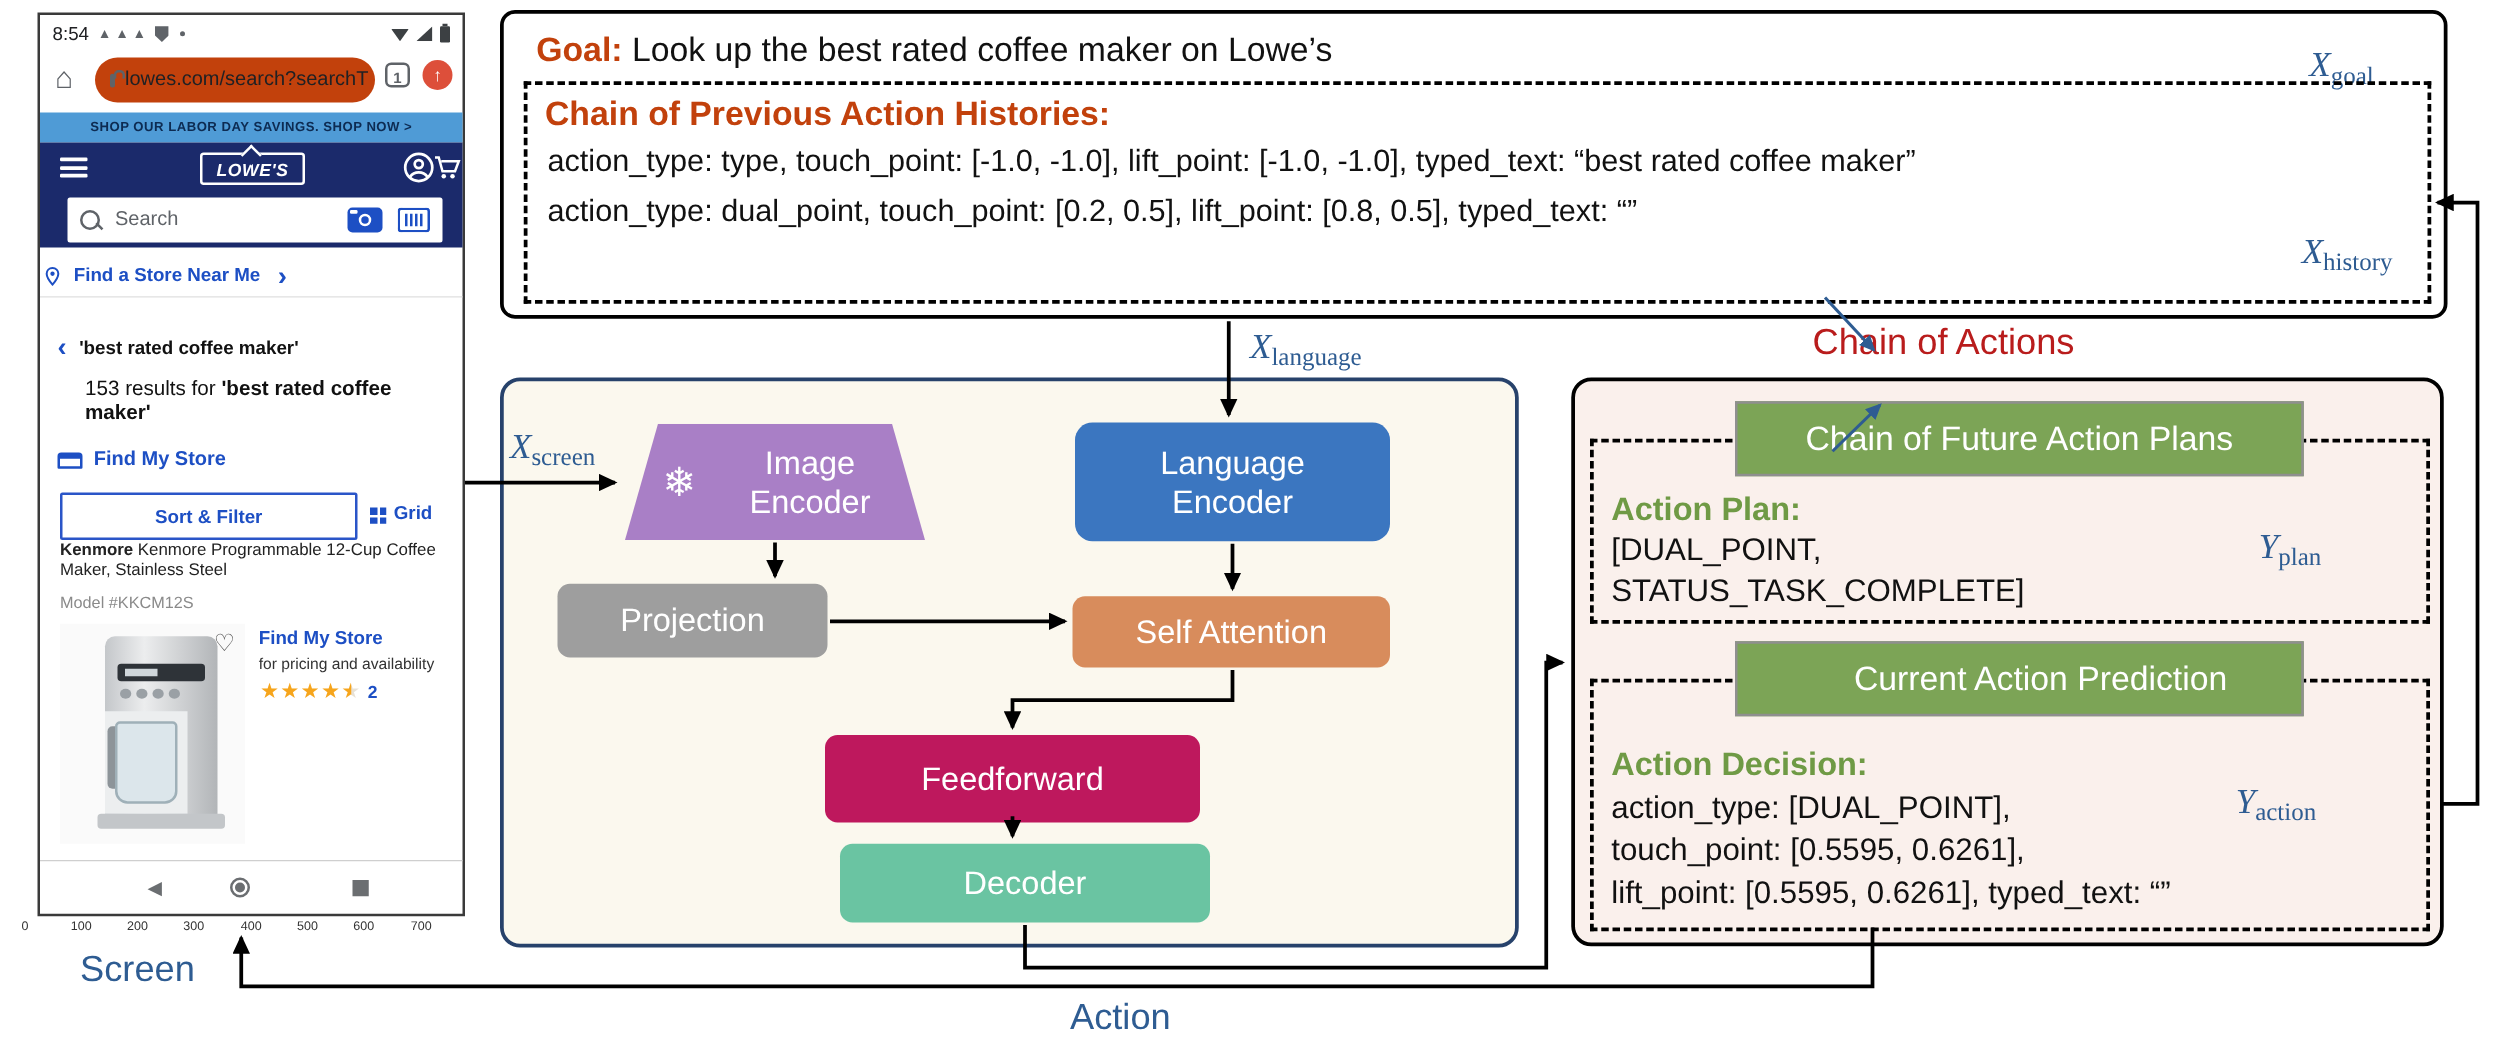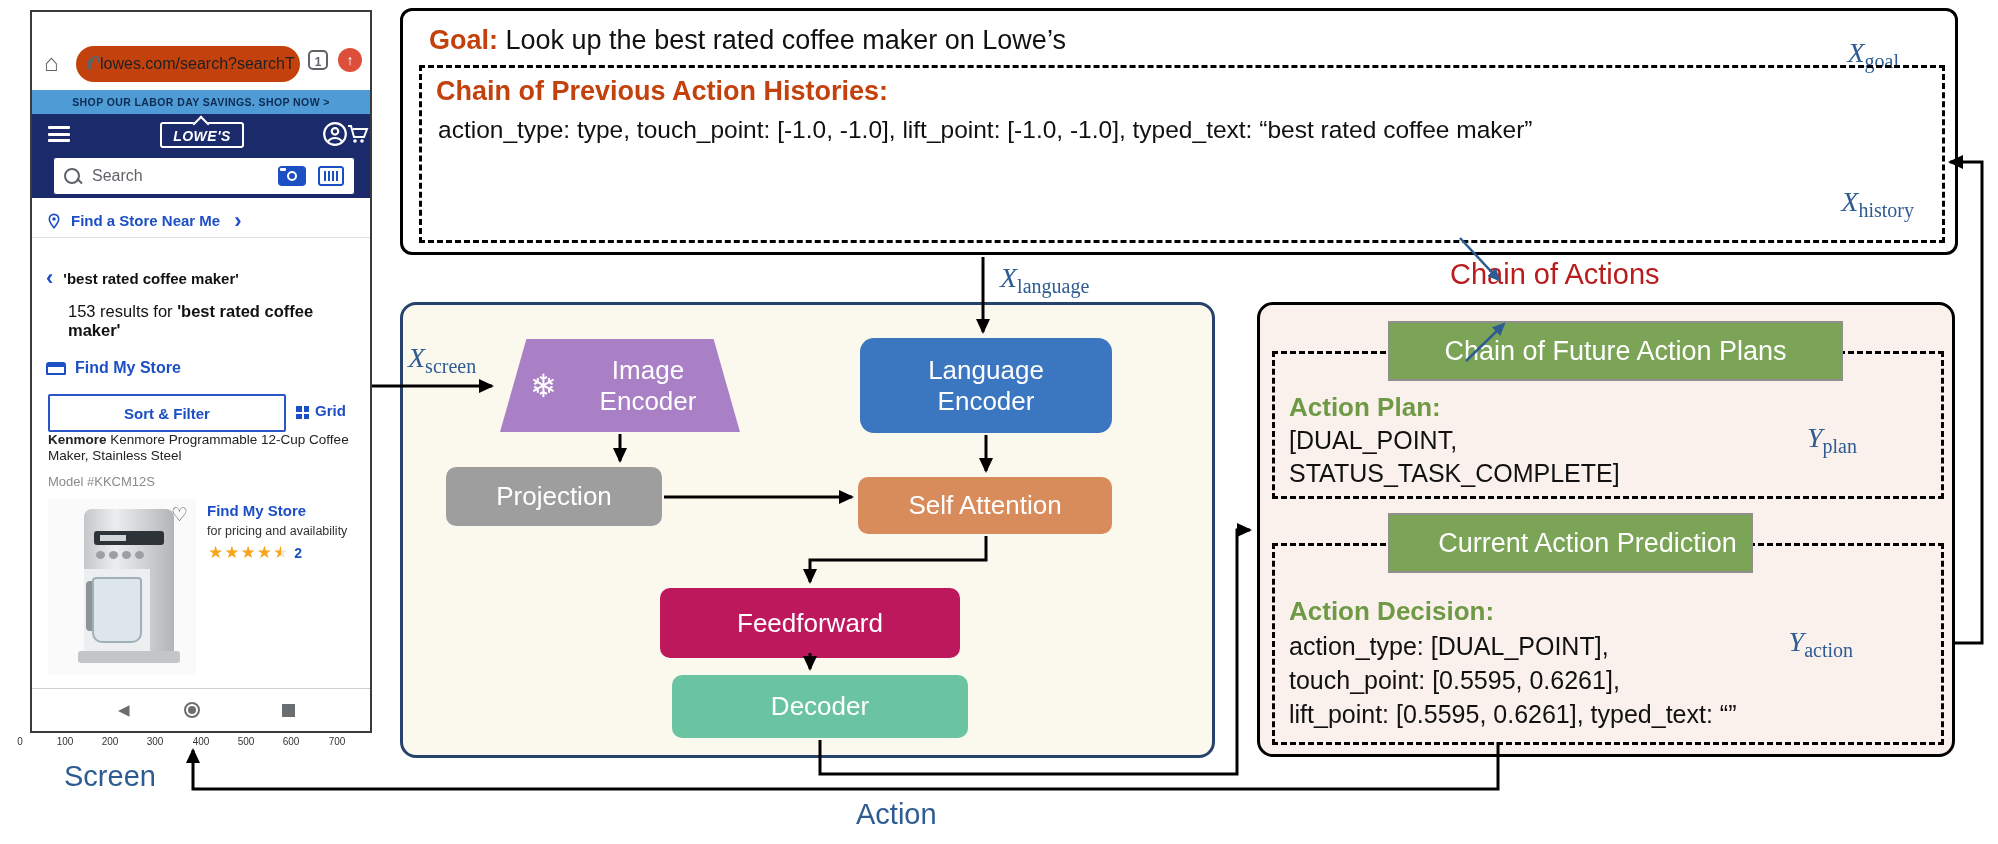--- a/index.html
+++ b/index.html
@@ -45,21 +45,21 @@
   .search-ph{font-size:16px;color:#5f6368;flex:1;}
   .cam{width:28px;height:20px;background:#1d4fc4;border-radius:4px;position:relative;margin-right:12px;}
   .cam:before{content:"";position:absolute;left:9px;top:5px;width:10px;height:10px;border:2px solid #fff;border-radius:50%;box-sizing:border-box;}
   .cam:after{content:"";position:absolute;left:2px;top:2px;width:6px;height:3px;background:#fff;border-radius:1px;}
   .barcode{width:26px;height:20px;position:relative;}
   .barcode:before{content:"";position:absolute;inset:0;border:2px solid #1d4fc4;border-radius:3px;
      -webkit-mask:linear-gradient(#000 0 0) top/100% 4px no-repeat,linear-gradient(#000 0 0) bottom/100% 4px no-repeat,linear-gradient(#000 0 0) left/4px 100% no-repeat,linear-gradient(#000 0 0) right/4px 100% no-repeat;
      mask:linear-gradient(#000 0 0) top/100% 4px no-repeat,linear-gradient(#000 0 0) bottom/100% 4px no-repeat,linear-gradient(#000 0 0) left/4px 100% no-repeat,linear-gradient(#000 0 0) right/4px 100% no-repeat;}
   .barcode i{position:absolute;top:5px;width:2px;height:10px;background:#1d4fc4;}
 
-  .p-row-store{left:0;top:192px;width:100%;height:34px;display:flex;align-items:center;padding:0 14px;box-sizing:border-box;border-bottom:1px solid #e0e0e0;}
+  .p-row-store{left:0;top:192px;width:100%;height:34px;display:flex;align-items:center;padding:0 2px;box-sizing:border-box;border-bottom:1px solid #e0e0e0;}
   .link-blue{color:#1d4fc4;font-weight:bold;}
   .p-back{left:0;top:252px;width:100%;height:28px;display:flex;align-items:center;padding:0 14px;box-sizing:border-box;}
   .chev{color:#1d4fc4;font-weight:bold;font-size:22px;line-height:20px;margin-right:10px;}
   .p-results{left:36px;top:290px;font-size:16.5px;color:#111;}
   .p-findstore{left:0;top:342px;width:100%;height:28px;display:flex;align-items:center;padding:0 14px;box-sizing:border-box;}
   .awning{width:20px;height:13px;border:2px solid #1d4fc4;border-top-width:5px;border-radius:3px 3px 1px 1px;margin-right:9px;box-sizing:border-box;}
   .sortbtn{left:16px;top:382px;width:238px;height:38px;border:2px solid #2a55c8;border-radius:2px;display:flex;align-items:center;justify-content:center;box-sizing:border-box;}
   .gridic{left:264px;top:394px;width:13px;height:13px;}
   .gridic i{position:absolute;width:5.5px;height:5.5px;background:#1d4fc4;}
   .gridic i:nth-child(1){left:0;top:0}.gridic i:nth-child(2){right:0;top:0}
@@ -116,34 +116,44 @@
   .proj{left:446px;top:467px;width:216px;height:59px;background:#9e9e9e;border-radius:10px;}
   .selfattn{left:858px;top:477px;width:254px;height:57px;background:#d88c5c;border-radius:10px;}
   .ff{left:660px;top:588px;width:300px;height:70px;background:#be185d;border-radius:10px;}
   .dec{left:672px;top:675px;width:296px;height:63px;background:#6ac4a2;border-radius:10px;}
 
   .pinkpanel{left:1257px;top:302px;width:698px;height:455px;background:#faf0ec;border:3px solid #000;border-radius:16px;box-sizing:border-box;}
   .planbox{left:12px;top:46px;width:672px;height:148px;}
   .actbox{left:12px;top:238px;width:672px;height:202px;}
   .greenhdr{background:#7ca456;border:2px solid #8f8f8f;color:#fff;font-size:27px;display:flex;align-items:center;justify-content:center;box-sizing:border-box;}
   .gh1{left:128px;top:16px;width:455px;height:60px;}
-  .gh2{left:128px;top:208px;width:365px;height:60px;padding-left:34px;}
+  .gh2{left:128px;top:208px;width:455px;height:60px;padding-left:34px;}
   .greent{color:#6f9a45;font-weight:bold;font-size:26px;}
   .ptext{font-size:25px;}
   .coa{left:1450px;top:258px;font-size:29px;color:#b91c1c;font-weight:500;}
 
   .screenlbl{left:64px;top:760px;font-size:29px;color:#2e5c92;font-weight:500;}
   .actionlbl{left:856px;top:798px;font-size:29px;color:#2e5c92;font-weight:500;}
 </style>
 </head>
 <body>
 
 <div class="canvas">
 
   <div class="abs phone">
+    <div class="abs p-status">
+      <span class="p-time">8:54</span>
+      <span class="warn-tri">▲ ▲ ▲</span>
+      <span class="shield"></span>
+      <span class="tinydot"></span>
+      <span class="spacer"></span>
+      <span class="wifi"></span>
+      <span class="cell"></span>
+      <span class="batt"></span>
+    </div>
     <div class="abs p-url">
       <span class="abs home-ic">⌂</span>
       <div class="abs url-pill">
         <span class="lock"></span>
         <span class="url-text">lowes.com/search?searchT</span>
       </div>
       <div class="abs tabbox">1</div>
       <div class="abs updot">↑</div>
     </div>
     <div class="abs p-banner">
@@ -266,20 +276,21 @@
   <div class="abs goalbox">
     <div class="abs goal-line">
       <span class="blueb">Goal:</span><span> Look up the best rated coffee maker on Lowe’s</span>
     </div>
     <div class="abs mathlbl" style="right:56px;top:26px">
       <span class="base">X</span><span class="sub">goal</span>
     </div>
     <div class="abs dashed histbox">
       <div class="abs hist-title blueb">Chain of Previous Action Histories:</div>
       <div class="abs hist-l1">action_type: type, touch_point: [-1.0, -1.0], lift_point: [-1.0, -1.0], typed_text: “best rated coffee maker”</div>
+      <div class="abs hist-l2">action_type: dual_point, touch_point: [0.2, 0.5],  lift_point: [0.8, 0.5], typed_text: “”</div>
       <div class="abs mathlbl" style="right:28px;top:118px">
         <span class="base">X</span><span class="sub">history</span>
       </div>
     </div>
   </div>
 
   <div class="abs mathlbl" style="left:1000px;top:262px">
     <span class="base">X</span><span class="sub">language</span>
   </div>
   <div class="abs coa">Chain of Actions</div>

